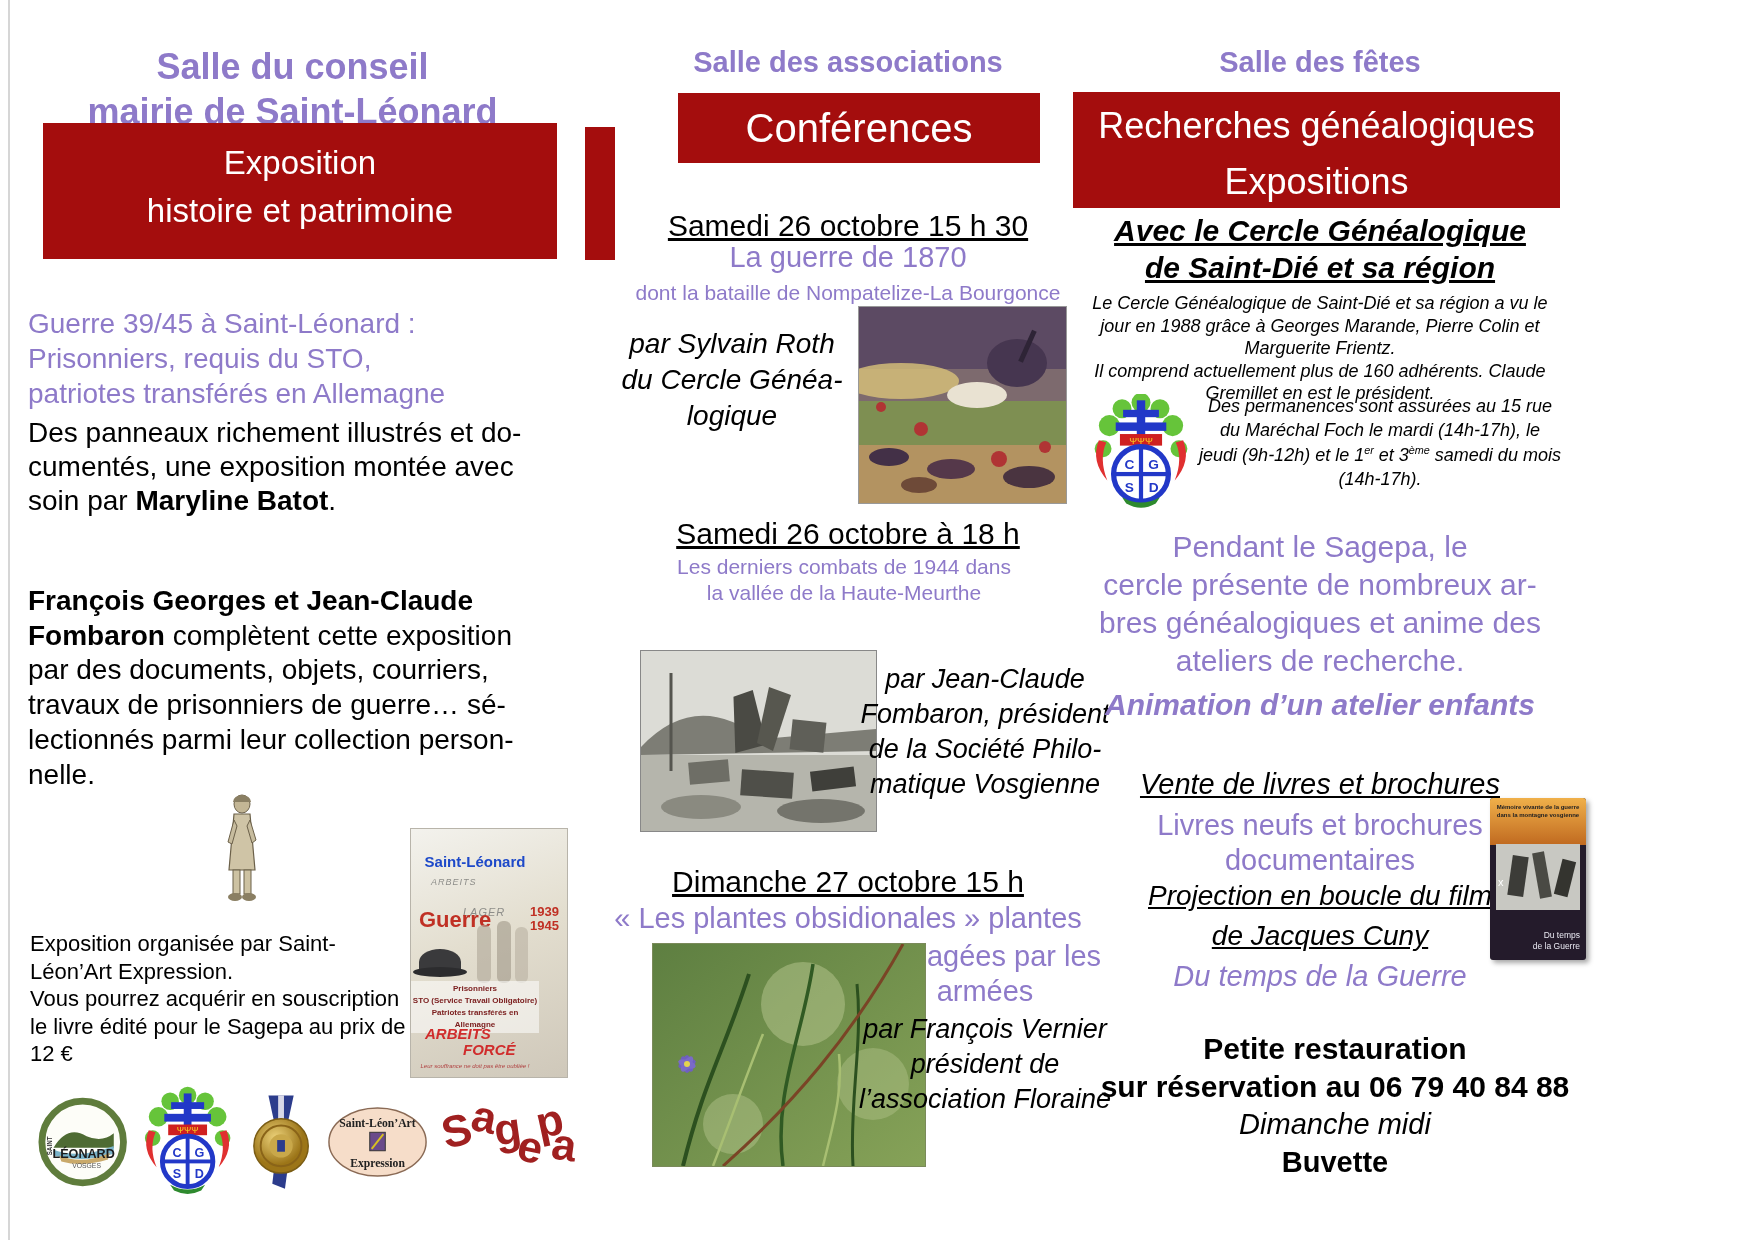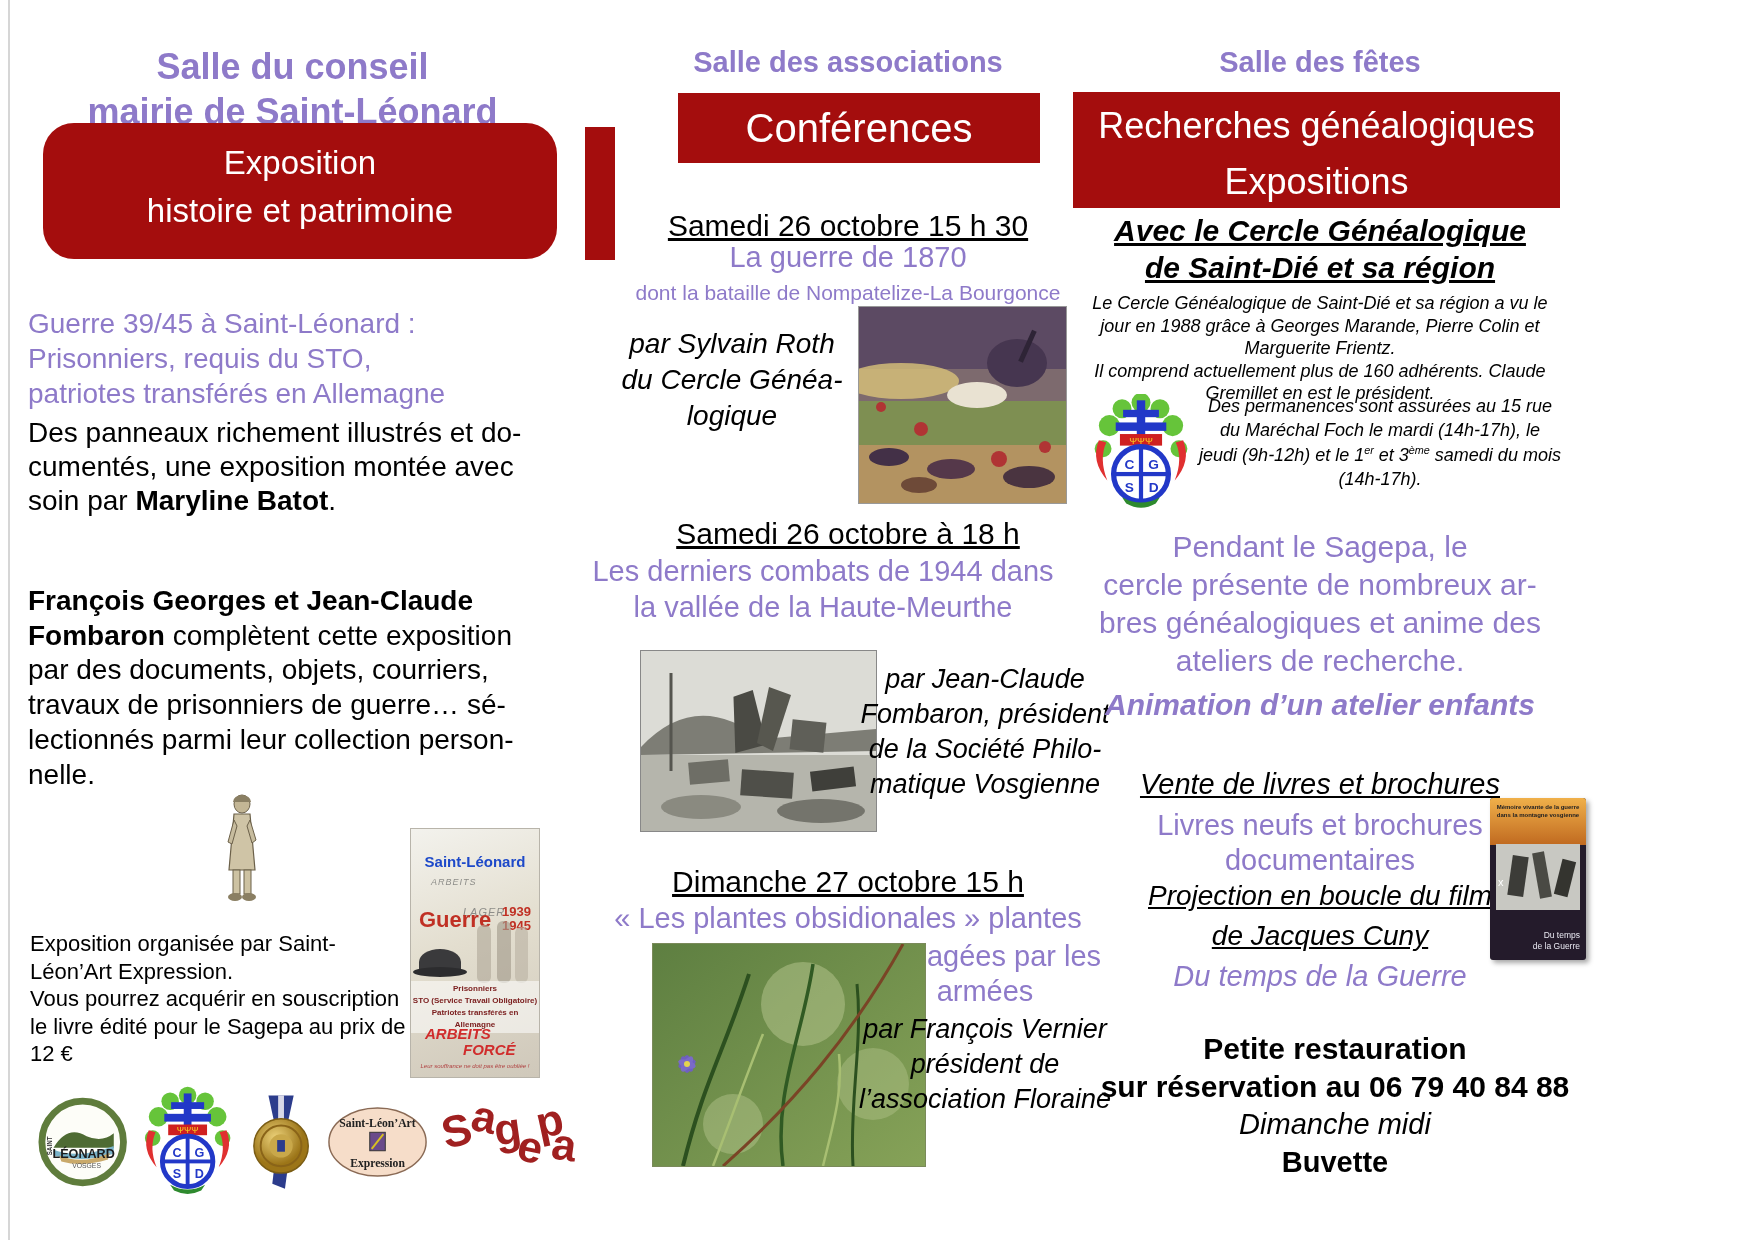--- a/index.html
+++ b/index.html
@@ -11,28 +11,28 @@
   .purple{color:#8e7ac9;}
   .it{font-style:italic;}
   .b{font-weight:bold;}
   .u{text-decoration:underline;}
   .banner{position:absolute;background:#a40d0d;color:#fff;text-align:center;white-space:pre-line;}
   .scan-edge{position:absolute;left:8px;top:0;width:2px;height:1240px;background:#d6d6d6;}
   .fold-strip{position:absolute;background:#a40d0d;}
 
   
   .l-venue{left:30px;top:44px;width:525px;font-size:36px;line-height:1.25;font-weight:bold;}
-  .l-banner{left:43px;top:123px;width:514px;height:120px;font-size:33px;line-height:1.45;padding-top:16px;border-radius:31px;}
+  .l-banner{left:43px;top:123px;width:514px;height:120px;font-size:33px;line-height:1.45;padding-top:16px;}
   .l-intro{left:28px;top:306px;width:540px;font-size:28px;line-height:1.25;}
   .l-para1{left:28px;top:416px;width:540px;font-size:28px;line-height:1.22;}
   .l-para2{left:28px;top:584px;width:540px;font-size:28px;line-height:1.24;}
   .l-org{left:30px;top:930px;width:382px;font-size:22px;line-height:1.25;}
   .soldier{left:216px;top:790px;width:52px;height:114px;}
   .book{left:410px;top:828px;width:128px;height:248px;border:1px solid #b8b4aa;
-        background:linear-gradient(160deg,#f3f2ed 0%,#e3decf 45%,#cfc8ba 100%);overflow:hidden;}
+        background:linear-gradient(160deg,#f3f2ed 0%,#e3decf 45%,#cfc8ba 100%);overflow:hidden;padding-left:28px;}
   .bk-title{left:0;top:24px;width:128px;text-align:center;color:#1d49c9;font-weight:bold;font-size:15px;}
   .bk-arbeits{left:20px;top:48px;color:#8d8d89;font-style:italic;font-size:9px;letter-spacing:1px;}
   .bk-lager{left:52px;top:77px;color:#8d8d89;font-style:italic;font-size:11px;letter-spacing:1px;text-align:center;}
   .bk-guerre{left:8px;top:78px;color:#c03024;font-weight:bold;font-size:22px;}
   .bk-years{right:8px;top:76px;color:#c03024;font-weight:bold;font-size:13px;line-height:1.1;text-align:right;white-space:pre-line;}
   .bk-helmet{left:8px;top:120px;width:42px;height:26px;background:#3a3a3c;border-radius:50% 50% 24% 24%;}
   .bk-helmet-brim{left:2px;top:138px;width:54px;height:10px;background:#2c2c2e;border-radius:50%;}
   .bk-fig1{left:66px;top:96px;width:14px;height:58px;background:#b2aa9b;opacity:.65;border-radius:6px;}
   .bk-fig2{left:86px;top:92px;width:14px;height:62px;background:#a59d8e;opacity:.65;border-radius:6px;}
   .bk-fig3{left:104px;top:98px;width:13px;height:56px;background:#bcb4a5;opacity:.65;border-radius:6px;}
@@ -53,21 +53,21 @@
 
   
   .m-venue{left:608px;top:46px;width:480px;font-size:29px;font-weight:bold;}
   .m-banner{left:678px;top:93px;width:362px;height:70px;font-size:40px;line-height:70px;}
   .m-date1{left:608px;top:209px;width:480px;font-size:30px;}
   .m-title1{left:608px;top:241px;width:480px;font-size:29px;}
   .m-sub1{left:608px;top:281px;width:480px;font-size:21px;}
   .m-speaker1{left:612px;top:326px;width:240px;font-size:28px;line-height:1.28;}
   .m-painting{left:858px;top:306px;width:207px;height:196px;border:1px solid #999;}
   .m-date2{left:608px;top:517px;width:480px;font-size:30px;}
-  .m-title2{left:583px;top:554px;width:480px;font-size:29px;line-height:1.24;}
+  .m-title2{left:604px;top:554px;width:480px;font-size:21px;line-height:1.24;}
   .m-ruins{left:640px;top:650px;width:235px;height:180px;border:1px solid #888;}
   .m-speaker2{left:845px;top:662px;width:280px;font-size:27px;line-height:1.3;}
   .m-date3{left:608px;top:865px;width:480px;font-size:30px;}
   .m-title3a{left:608px;top:902px;width:480px;font-size:29px;}
   .m-plant{left:652px;top:943px;width:272px;height:222px;border:1px solid #7a8a5a;}
   .m-prop{left:845px;top:939px;width:280px;font-size:29px;line-height:1.2;}
   .m-speaker3{left:835px;top:1012px;width:300px;font-size:27px;line-height:1.3;}
 
   
   .r-venue{left:1085px;top:46px;width:470px;font-size:29px;font-weight:bold;}

